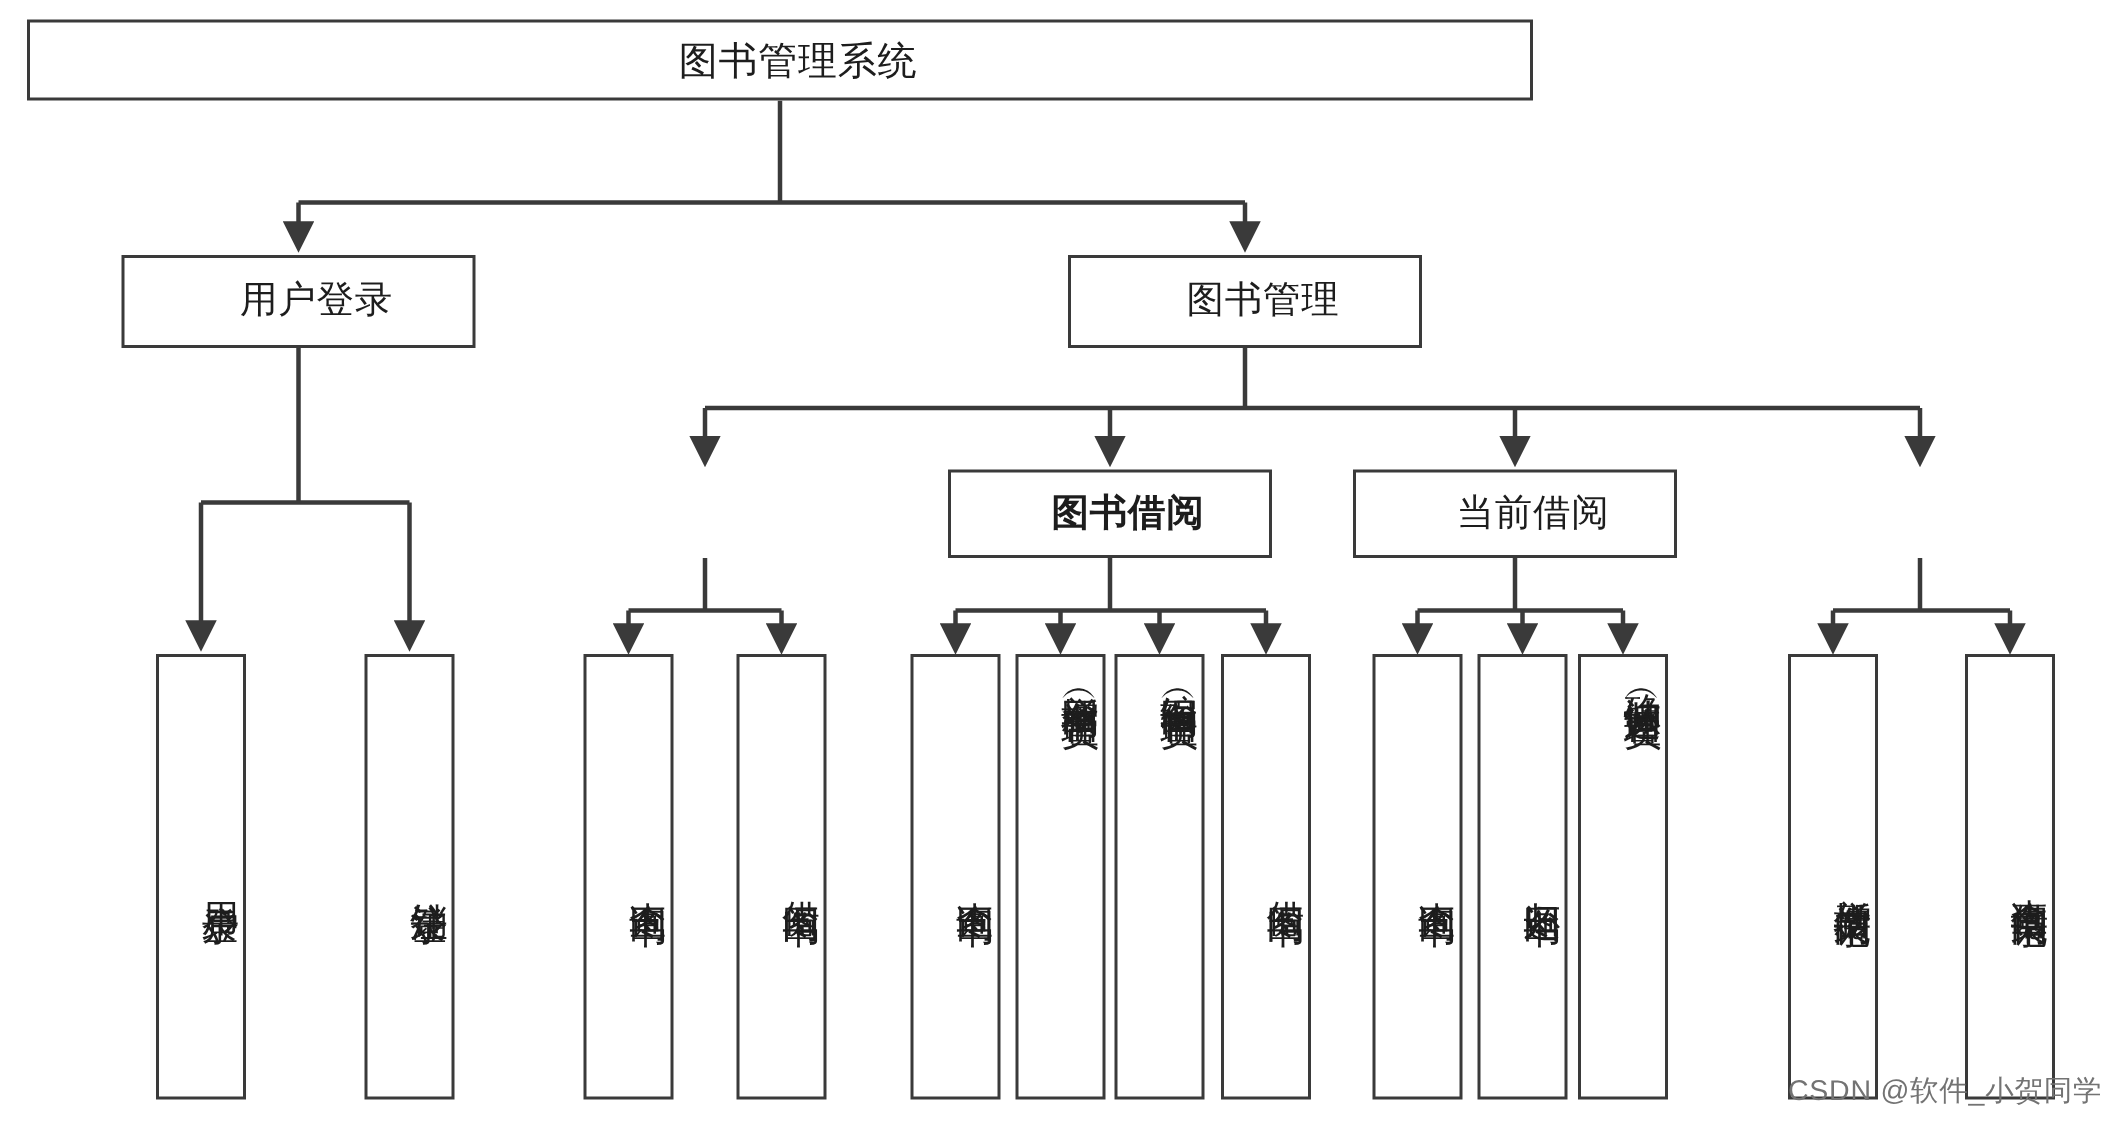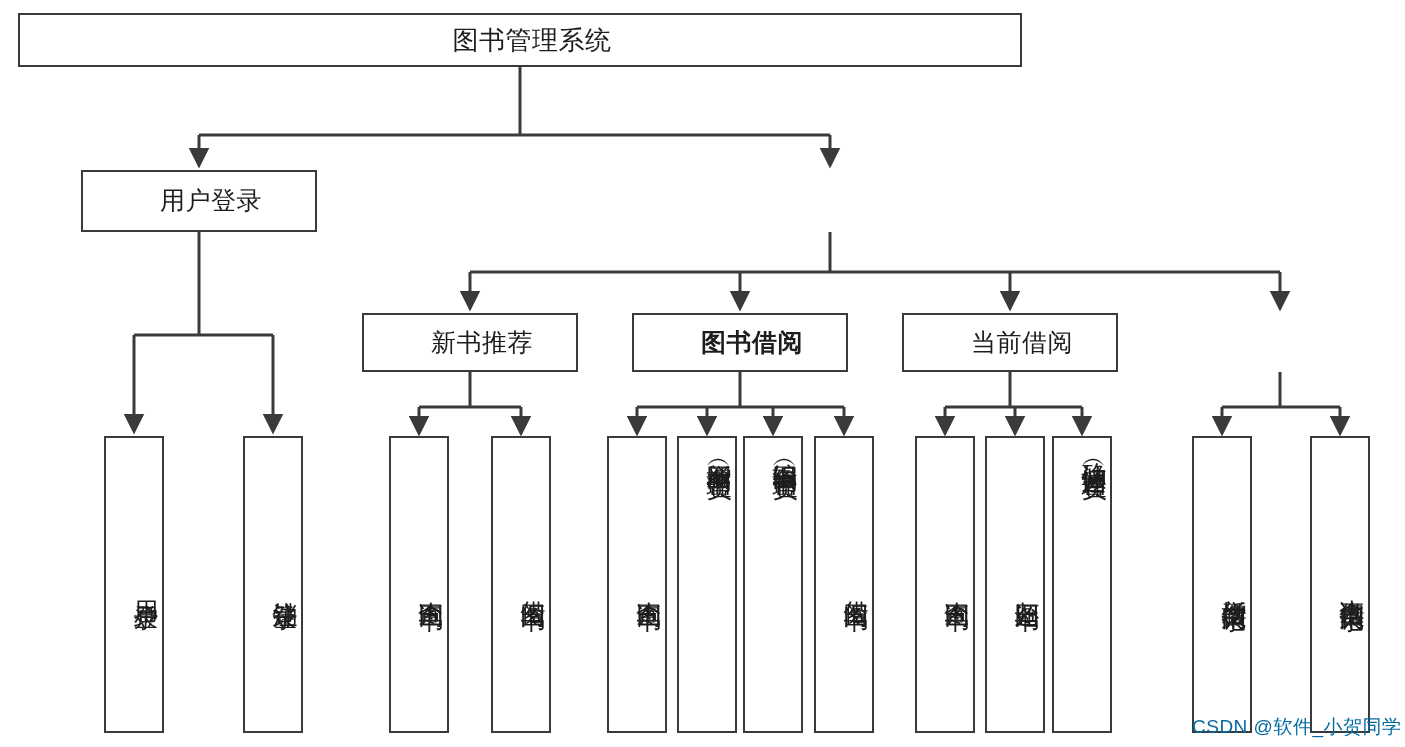--- a/index.html
+++ b/index.html
@@ -53,21 +53,21 @@
     letter-spacing:2px;
     line-height:1;
   }
   .node.vert.center{
     align-items:center;
     padding-top:0;
   }
   .watermark{
     position:absolute;
     font-size:19px;
-    color:#0369a1;
+    color:#737373;
     white-space:nowrap;
     z-index:5;
     letter-spacing:0.5px;
   }
 </style>
 </head>
 <body>
 
 <div id="canvas">
 
@@ -121,24 +121,24 @@
     </g>
   </svg>
 
   <div class="node horiz root" style="left:18px;top:13px;width:1004px;height:54px;">
     <span class="label">图书管理系统</span>
   </div>
 
   <div class="node horiz" style="left:81px;top:170px;width:236px;height:62px;">
     <span class="label">用户登录</span>
   </div>
+  <div class="node horiz" style="left:712px;top:170px;width:236px;height:62px;">
+    <span class="label">图书管理</span>
+  </div>
 
-  <div class="node horiz" style="left:362px;top:313px;width:216px;height:59px;">
-    <span class="label">新书推荐</span>
-  </div>
   <div class="node horiz" style="left:632px;top:313px;width:216px;height:59px;font-weight:bold;">
     <span class="label">图书借阅</span>
   </div>
   <div class="node horiz" style="left:902px;top:313px;width:216px;height:59px;text-align:right;">
     <span class="label">当前借阅</span>
   </div>
 
   <div class="node vert center" style="left:104px;top:436px;width:60px;height:297px;">
     <span class="label">用户登录</span>
   </div>

